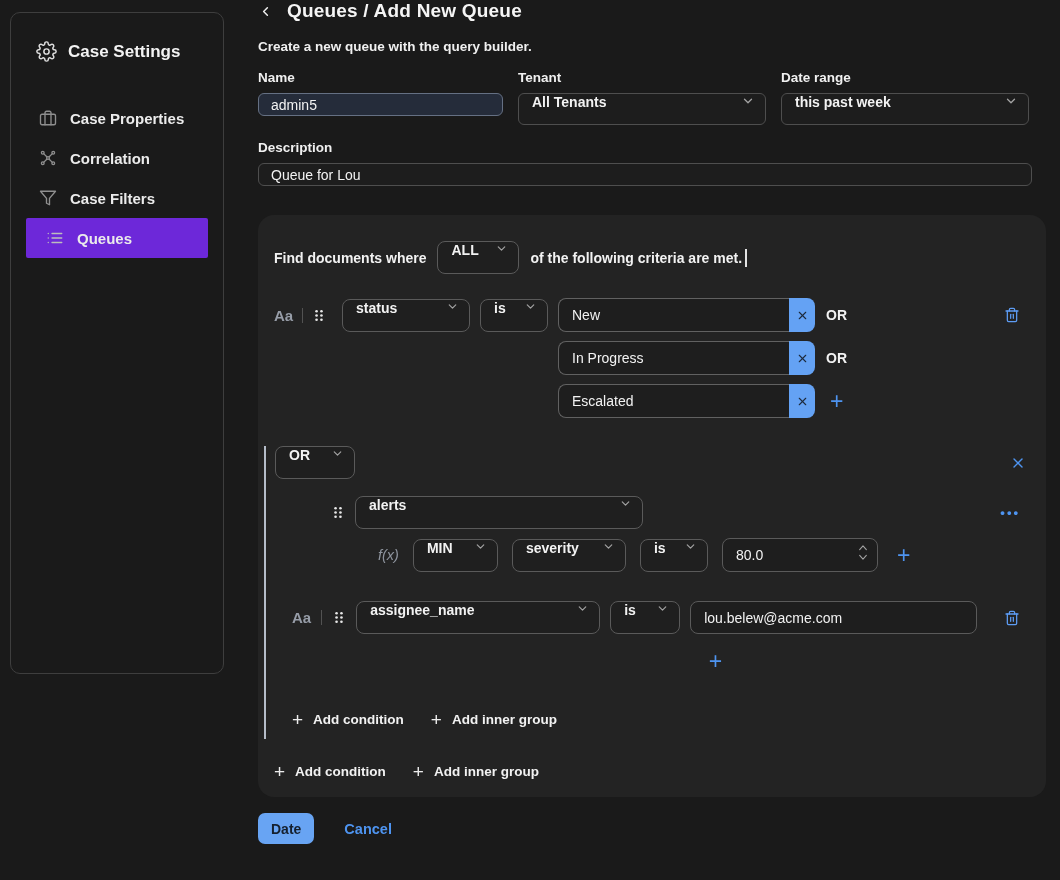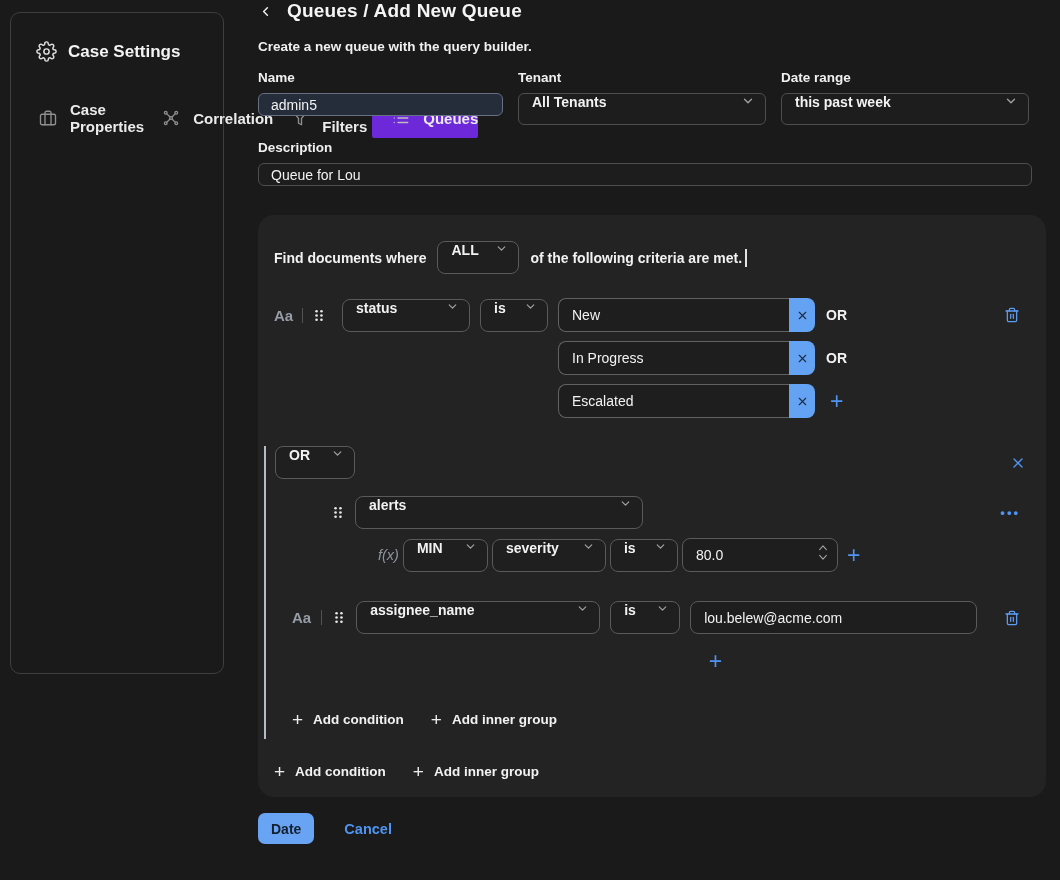--- a/index.html
+++ b/index.html
@@ -17,21 +17,21 @@
   .sidebar {
     position:absolute; left:10px; top:12px; width:214px; height:662px;
     border:1px solid #3e3e3e; border-radius:10px; padding-top:28px;
     background:#1a1a1a;
   }
   .sidebar-title {
     display:flex; align-items:center; gap:11px; padding-left:25px;
     font-size:17px; font-weight:700; color:#f3f3f3; margin-bottom:36px;
   }
   .sidebar-title .icon { color:#e0e0e0; }
-  .nav { display:flex; flex-direction:row; gap:5px; padding:0 15px; }
+  .nav { display:flex; flex-direction:column; padding:0 15px; }
   .nav-item {
     display:flex; align-items:center; gap:13px; height:40px; padding-left:13px;
     font-size:15px; font-weight:600; color:#ebebeb; border-radius:2px; cursor:pointer;
   }
   .nav-item .icon { color:#8f8f8f; width:18px; }
   .nav-item.selected { background:#6d28d9;padding-left:20px; }
   .nav-item.selected .icon { color:#bdbdbd; }
 
   
   .main { position:absolute; left:258px; top:0; width:788px; }
@@ -101,21 +101,21 @@
     background:none; border:none; padding:0; cursor:pointer;
     color:#4e94f0; font-size:23px; font-weight:400; line-height:1; margin-left:5px;
   }
   .ellipsis-btn { margin-left:auto; margin-right:12px; color:#4e94f0; font-size:13px; font-weight:700; letter-spacing:2px; }
   .close-x { margin-left:auto; margin-right:6px; color:#4e94f0; }
 
   
   .inner-group { margin-left:-10px; border-left:2px solid #b5bcc8; padding-left:9px; margin-top:28px; padding-bottom:10px; }
   .ig-header { display:flex; align-items:center; margin-bottom:17px; }
   .alerts-row { padding-left:56px; margin-bottom:9px; }
-  .fx-row { padding-left:103px; gap:4px; margin-bottom:12px; }
+  .fx-row { padding-left:103px; gap:14px; margin-bottom:12px; }
   .fx { color:#8e949e; font-size:14.5px; font-style:italic; flex:none; }
   .num-wrap { position:relative; width:156px; height:34px; flex:none; }
   .num-wrap input {
     width:100%; height:34px; background:#1e1e1e; border:1px solid #5a5a5a; border-radius:8px;
     color:#f2f2f2; font-size:14px; padding:0 30px 0 13px; font-family:inherit; outline:none;
   }
   .spinner { position:absolute; right:10px; top:6px; display:flex; flex-direction:column; gap:3px; color:#a3a3a3; cursor:pointer; }
   .assignee-row { margin-top:29px; padding-left:17px; margin-bottom:0; }
   .plain-input {
     width:287px; height:33px; background:#1e1e1e; border:1px solid #5a5a5a; border-radius:8px;

